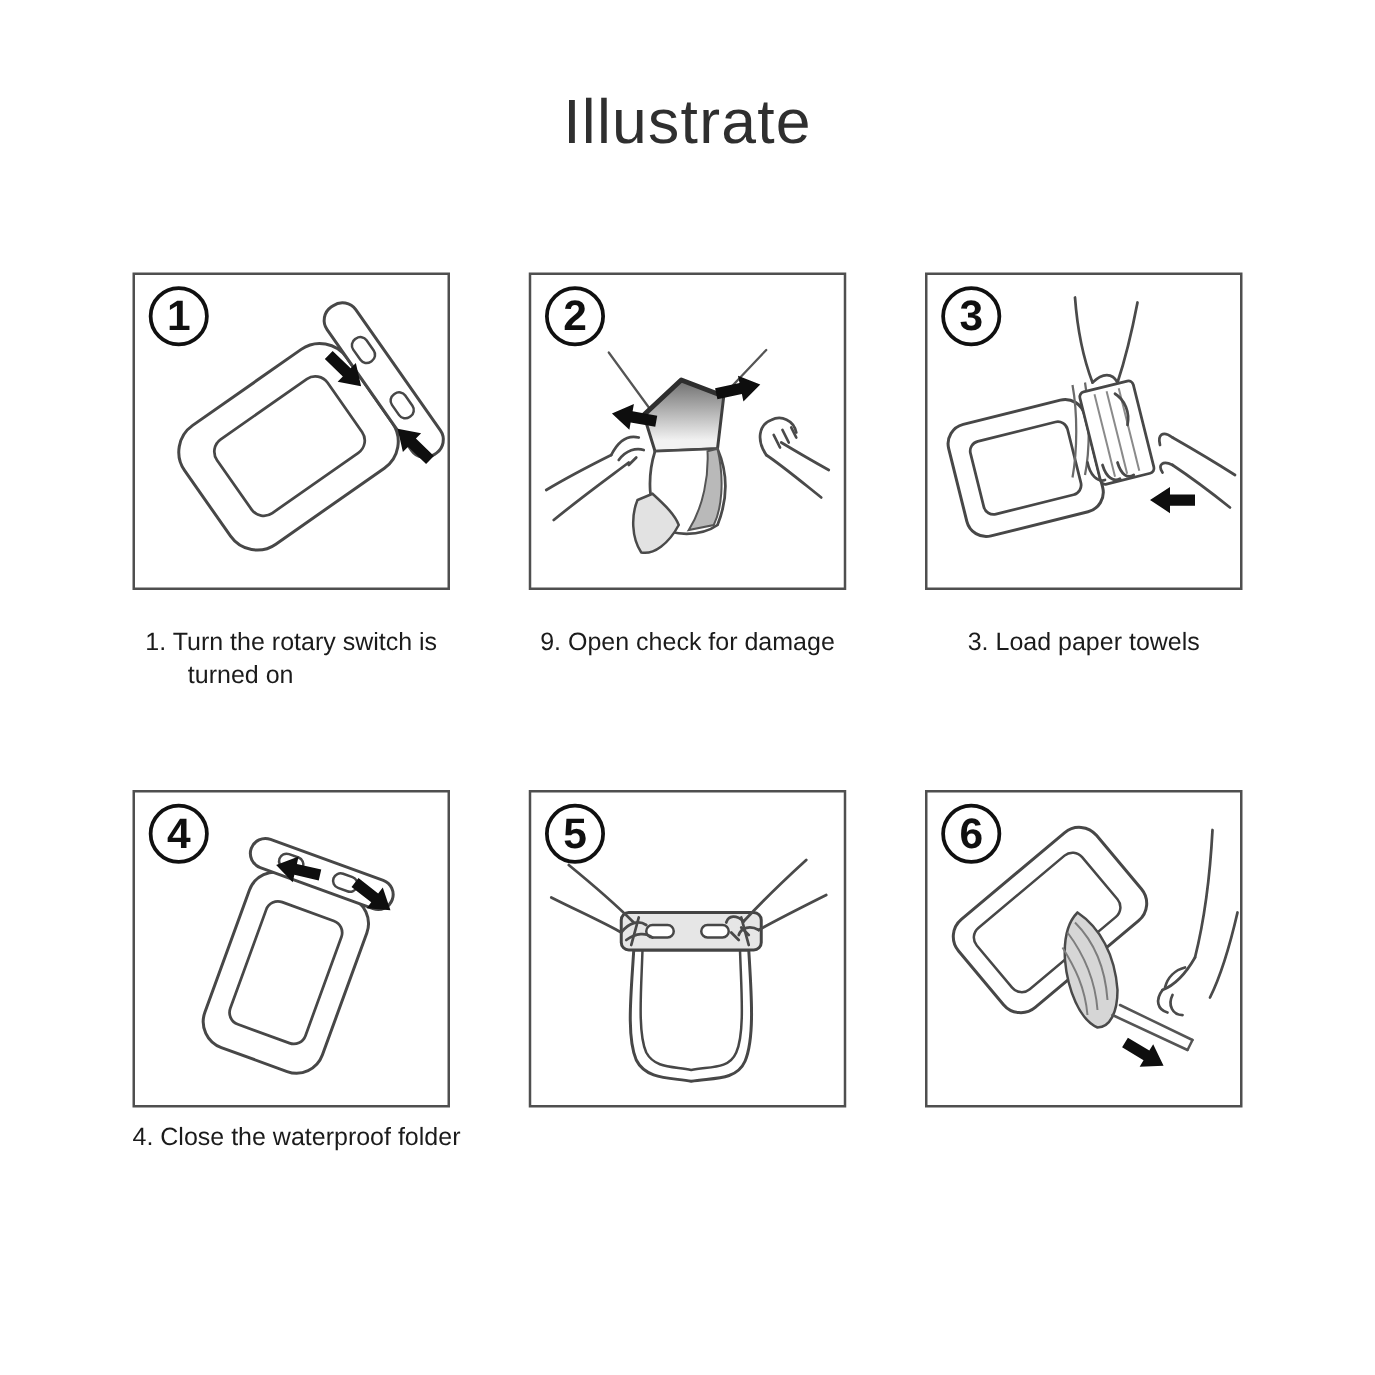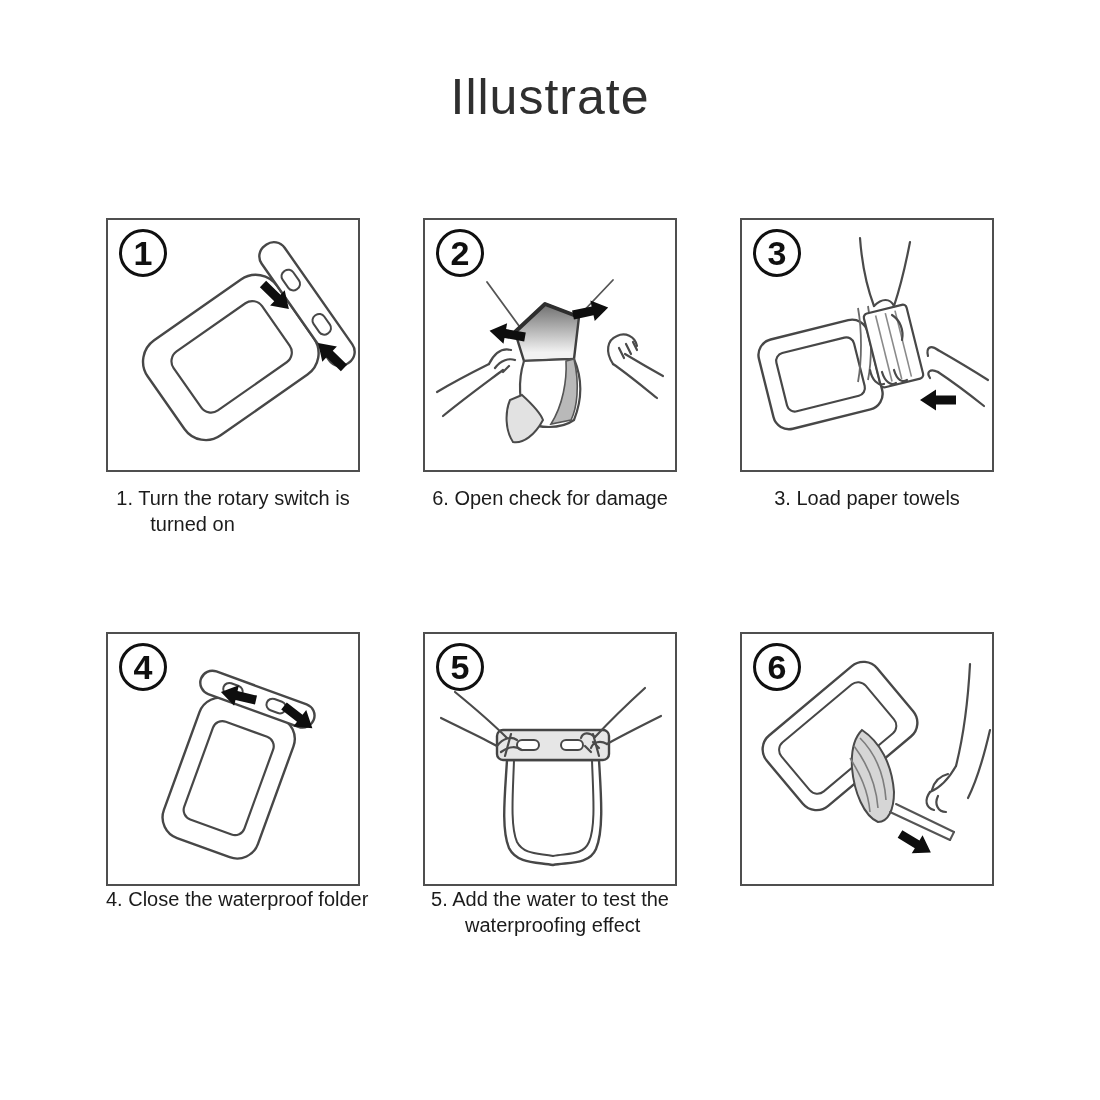--- a/index.html
+++ b/index.html
@@ -52,27 +52,27 @@
     background: #ffffff;
     z-index: 2;
   }
   .art {
     position: absolute;
     left: 0; top: 0;
     width: 250px;
     height: 250px;
   }
   .caption-cell {
-    padding-top: 13px;
+    padding-top: 29px;
     text-align: center;
     font-size: 20px;
     line-height: 26px;
     color: #1b1b1b;
   }
-  .caption-cell.row2 { padding-top: 0; }
+  .caption-cell.row2 { padding-top: 11px; }
   .caption {
     display: inline-block;
     text-align: left;
     white-space: nowrap;
   }
   .caption span { display: block; }
   .caption span.l2 { margin-left: 34px; }
   .caption span:empty { display: none; }
   svg path, svg rect, svg line, svg polygon, svg ellipse {
     vector-effect: non-scaling-stroke;
@@ -185,21 +185,21 @@
     </div>
 
     <div class="caption-cell">
       <div class="caption">
         <span>1. Turn the rotary switch is</span>
         <span class="l2">turned on</span>
       </div>
     </div>
     <div class="caption-cell">
       <div class="caption">
-        <span>6. Open check for damage</span>
+        <span>9. Open check for damage</span>
         
       </div>
     </div>
     <div class="caption-cell">
       <div class="caption">
         <span>3. Load paper towels</span>
         
       </div>
     </div>
 
@@ -280,21 +280,15 @@
         <path fill="#0e0e0e" transform="translate(158,200) rotate(31)" d="M0,-4.5 L20,-4.5 L20,-10.5 L36,0 L20,10.5 L20,4.5 L0,4.5 Z"></path>
       </svg>
     </div>
 
     <div class="caption-cell row2">
       <div class="caption">
         <span>4. Close the waterproof folder</span>
         
       </div>
     </div>
-    <div class="caption-cell row2">
-      <div class="caption">
-        <span>5. Add the water to test the</span>
-        <span class="l2">waterproofing effect</span>
-      </div>
-    </div>
 
   </div>
 </div>
 
 </body></html>

